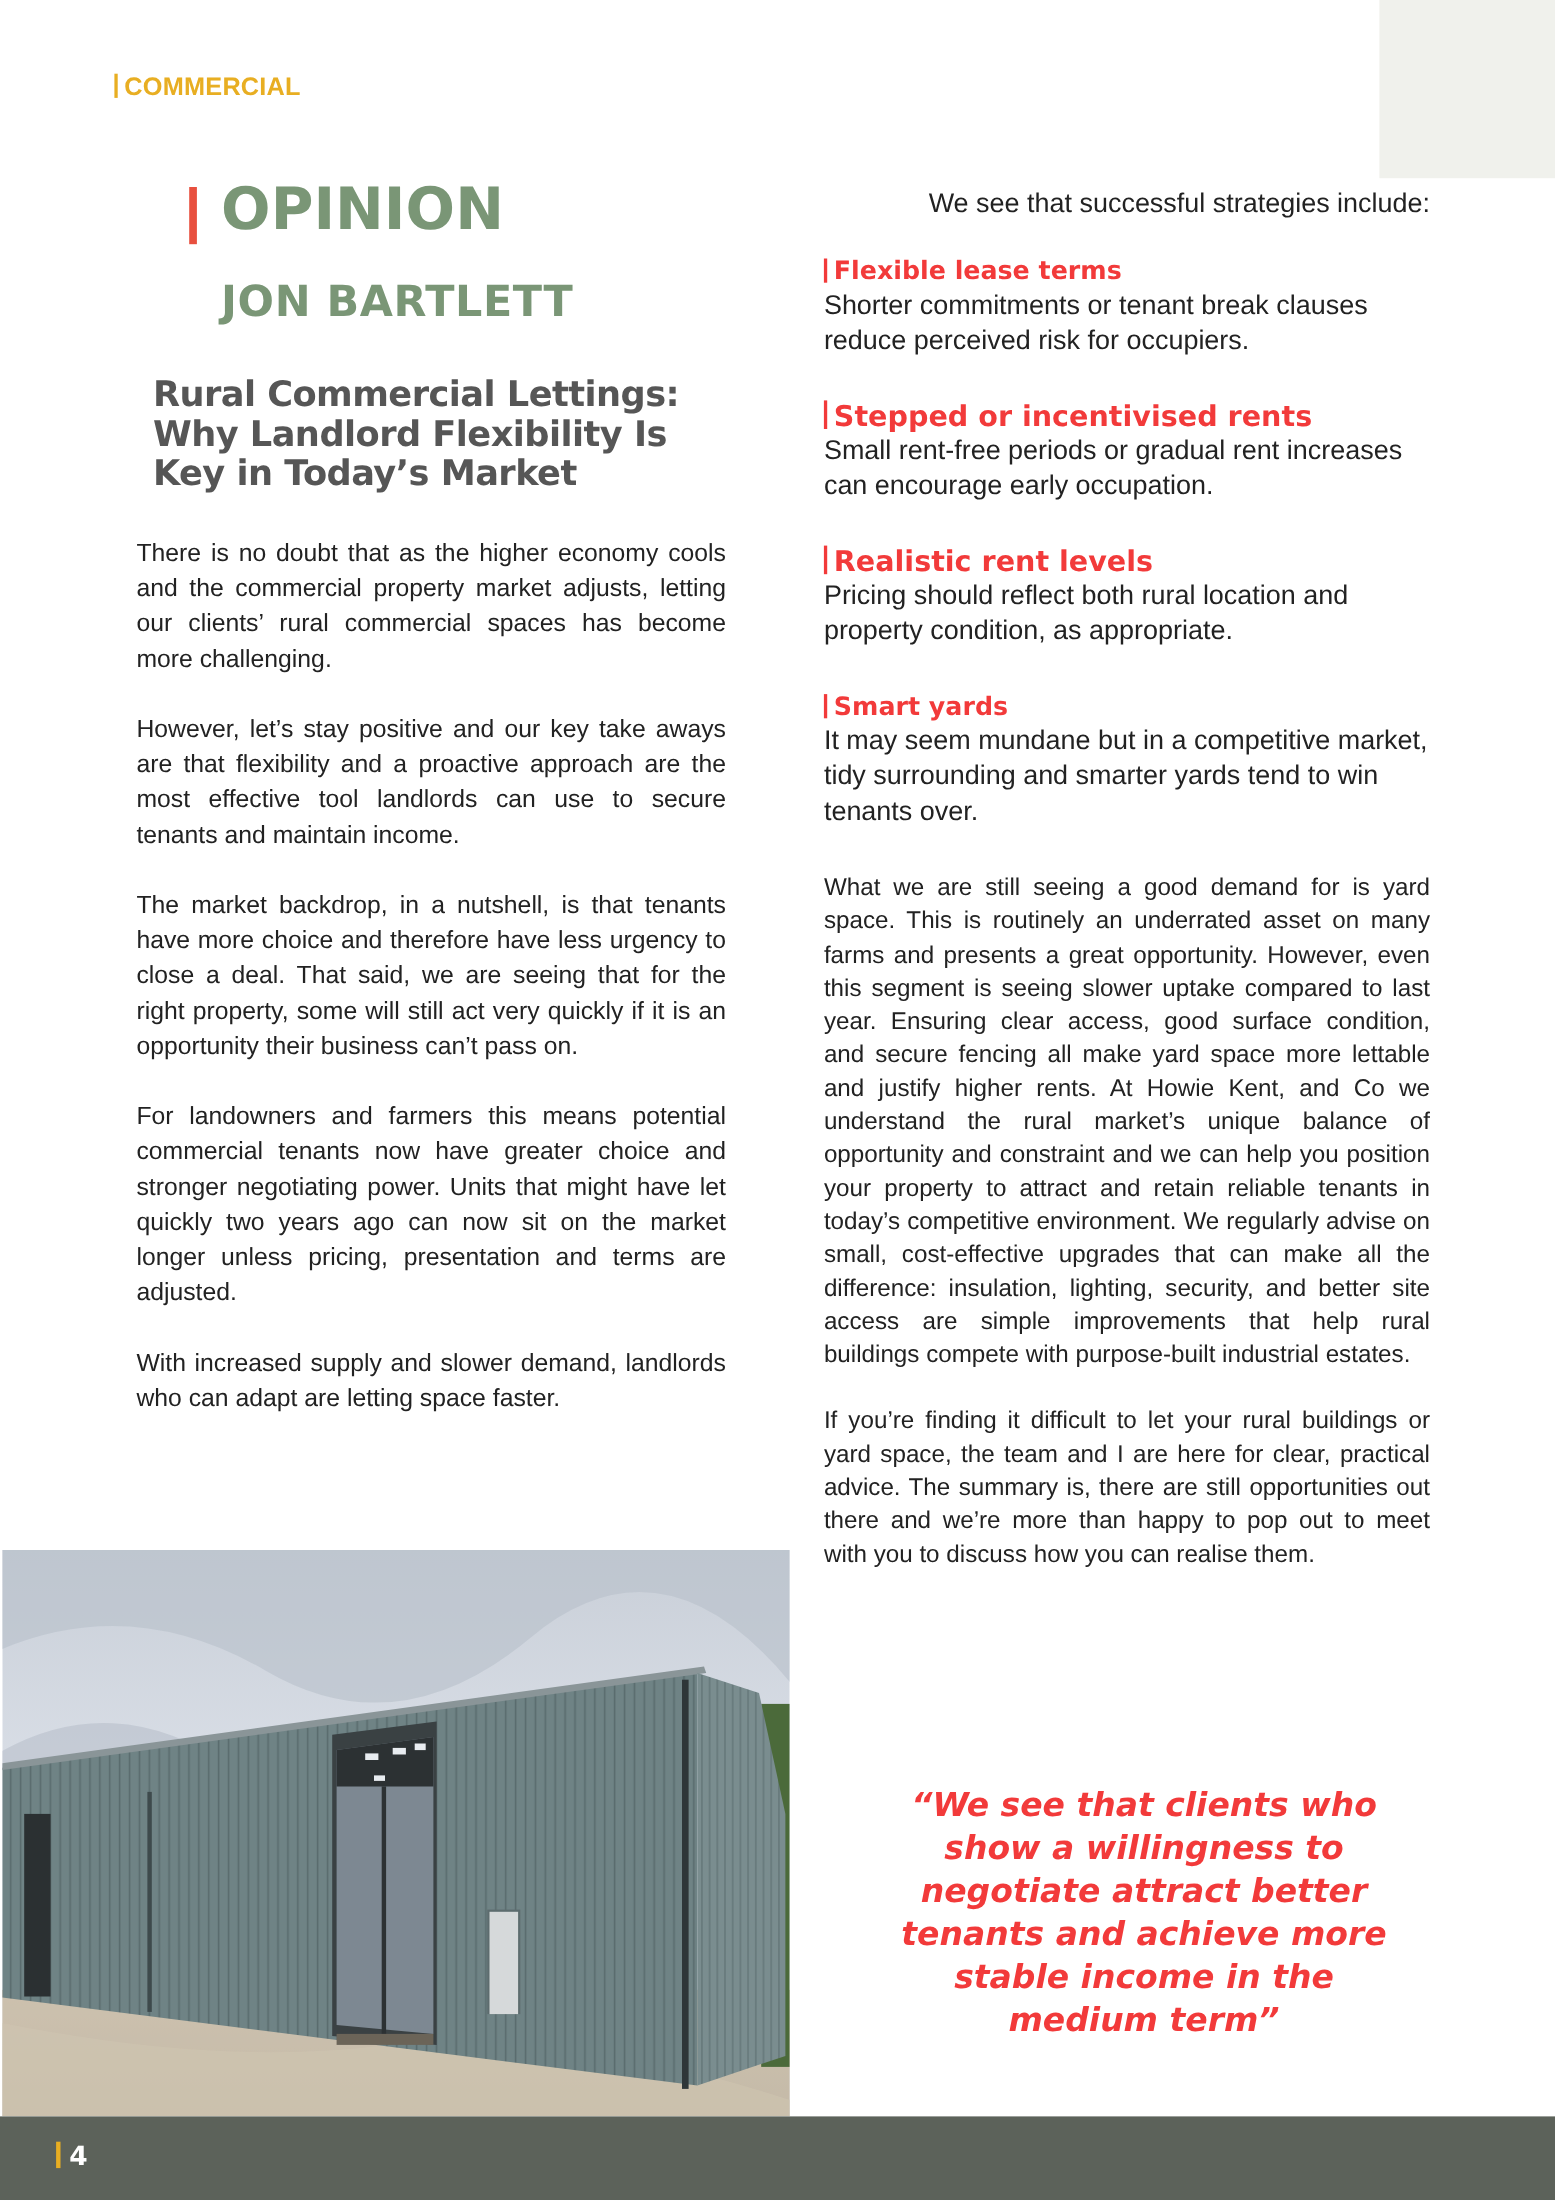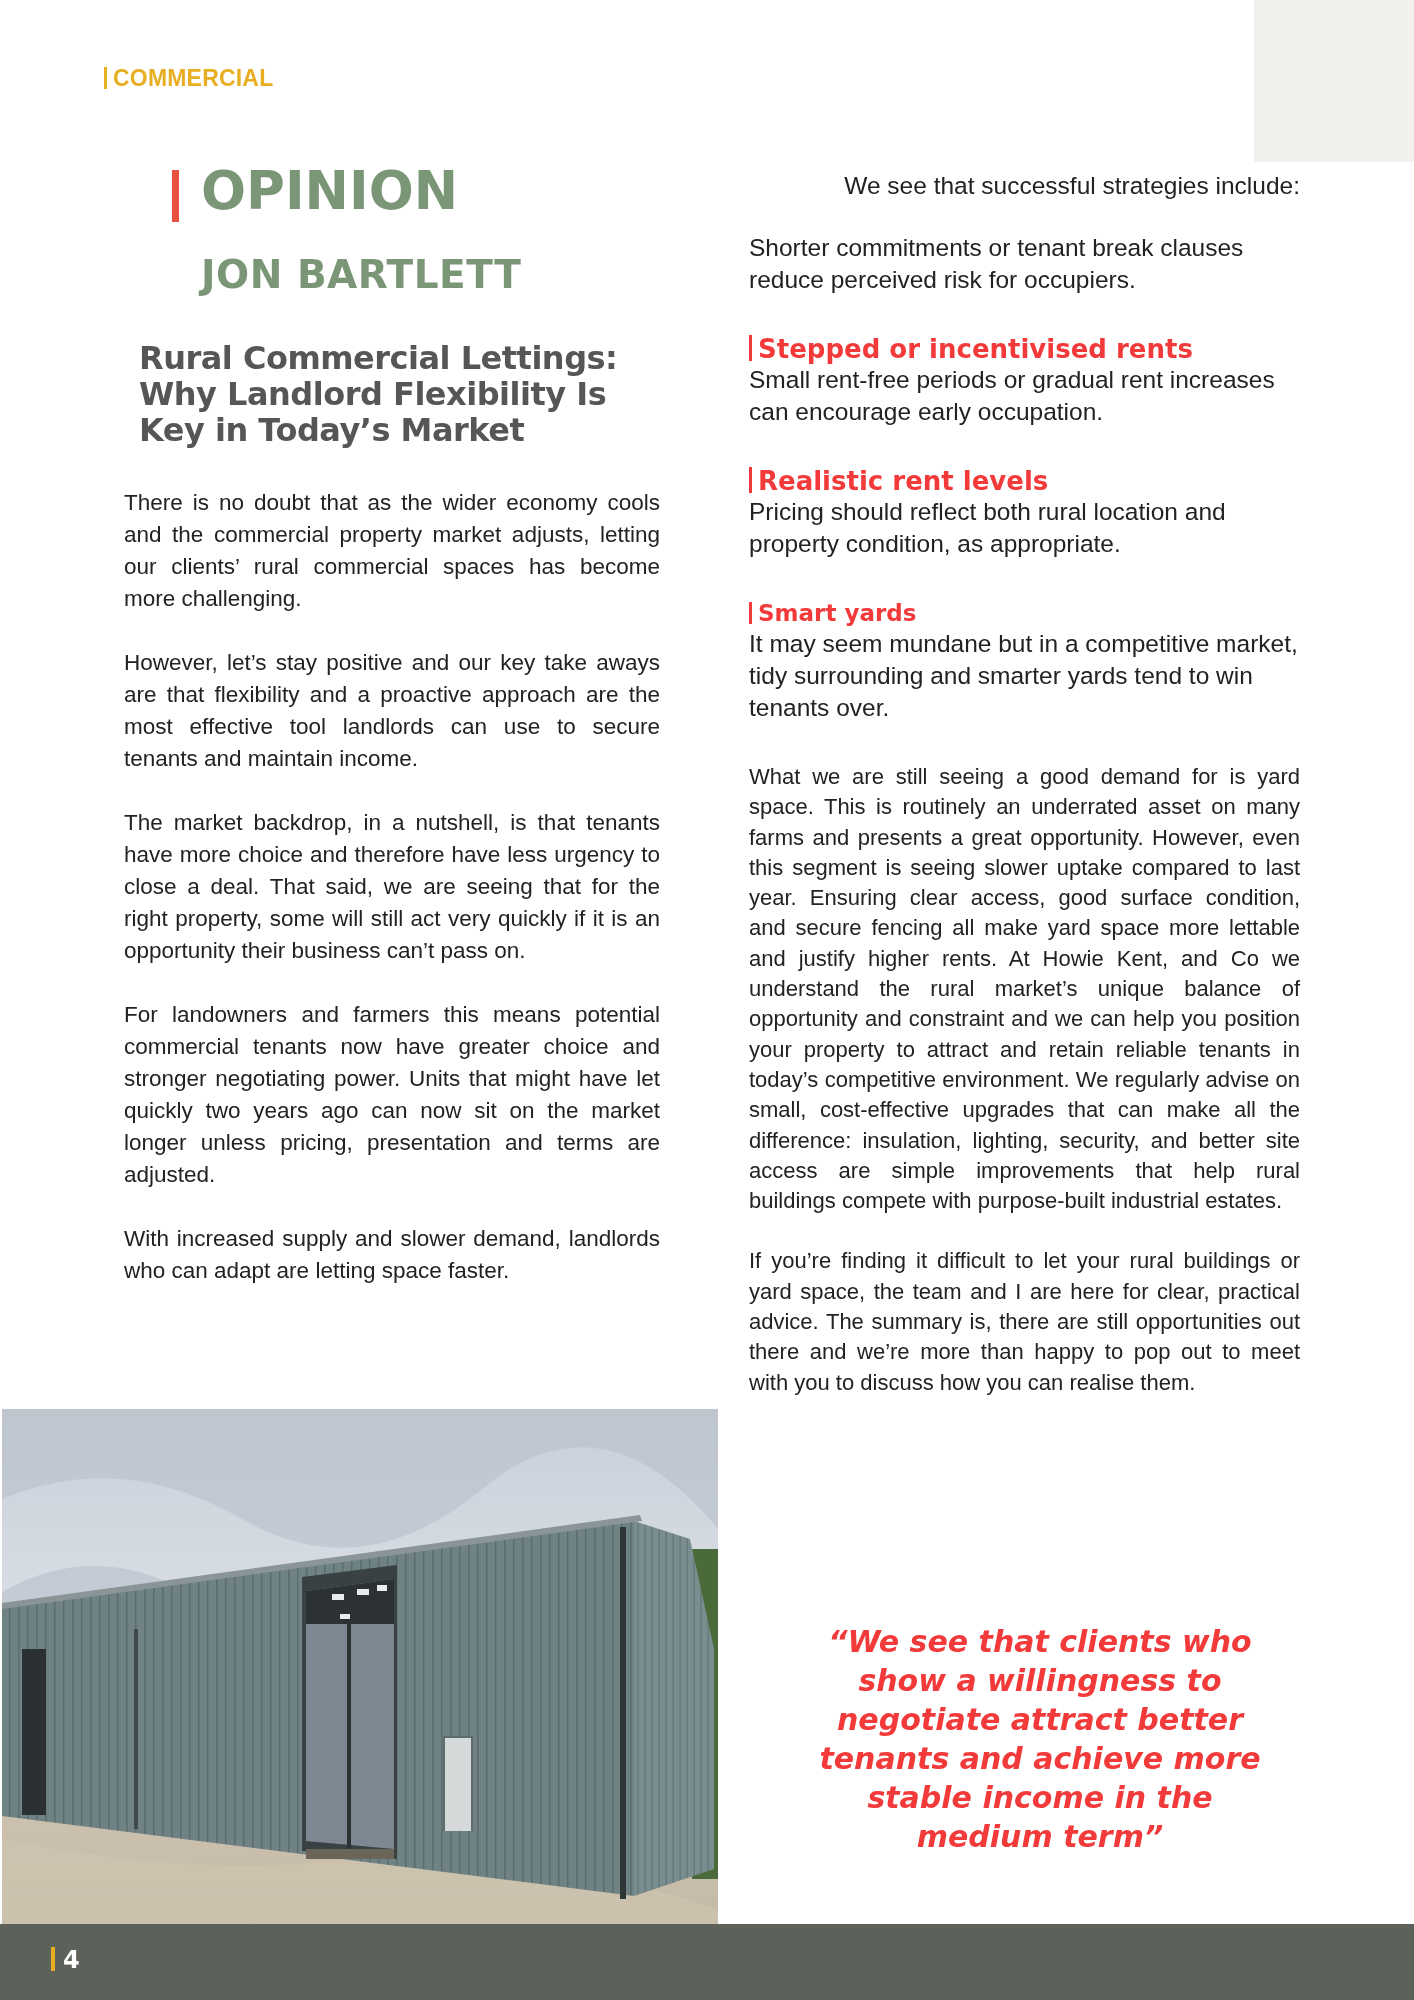--- a/index.html
+++ b/index.html
@@ -58,31 +58,32 @@
 <div class="opinion">
   <span class="bar"></span>
   <span class="txt">OPINION</span>
 </div>
 
 <div class="author">JON BARTLETT</div>
 
 <h1 class="article-title">Rural Commercial Lettings: Why Landlord Flexibility Is Key in Today’s Market</h1>
 
 <div class="col-left">
-  <p class="para">There is no doubt that as the wider economy cools and the commercial property market adjusts, letting our clients’ rural commercial spaces has become more challenging.</p>
+  <p class="para">There is no doubt that as the higher economy cools and the commercial property market adjusts, letting our clients’ rural commercial spaces has become more challenging.</p>
   <p class="para">However, let’s stay positive and our key take aways are that flexibility and a proactive approach are the most effective tool landlords can use to secure tenants and maintain income.</p>
   <p class="para">The market backdrop, in a nutshell, is that tenants have more choice and therefore have less urgency to close a deal. That said, we are seeing that for the right property, some will still act very quickly if it is an opportunity their business can’t pass on.</p>
   <p class="para">For landowners and farmers  this means potential commercial tenants now have greater choice and stronger negotiating power. Units that might have let quickly two years ago can now sit on the market longer unless pricing, presentation and terms are adjusted.</p>
   <p class="para">With increased supply and slower demand, landlords who can adapt are letting space faster.</p>
 </div>
 
 <div class="col-right">
   <p class="para intro">We see that successful strategies include:</p>
 
   <div class="strategy s0">
+    <div class="strategy-title"><span class="bar"></span><span>Flexible lease terms</span></div>
     <div class="strategy-desc">Shorter commitments or tenant break clauses reduce perceived risk for occupiers.</div>
   </div>
   <div class="strategy s1">
     <div class="strategy-title"><span class="bar"></span><span>Stepped or incentivised rents</span></div>
     <div class="strategy-desc">Small rent-free periods or gradual rent increases can encourage early occupation.</div>
   </div>
   <div class="strategy s2">
     <div class="strategy-title"><span class="bar"></span><span>Realistic rent levels</span></div>
     <div class="strategy-desc">Pricing should reflect both rural location and property condition, as appropriate.</div>
   </div>

